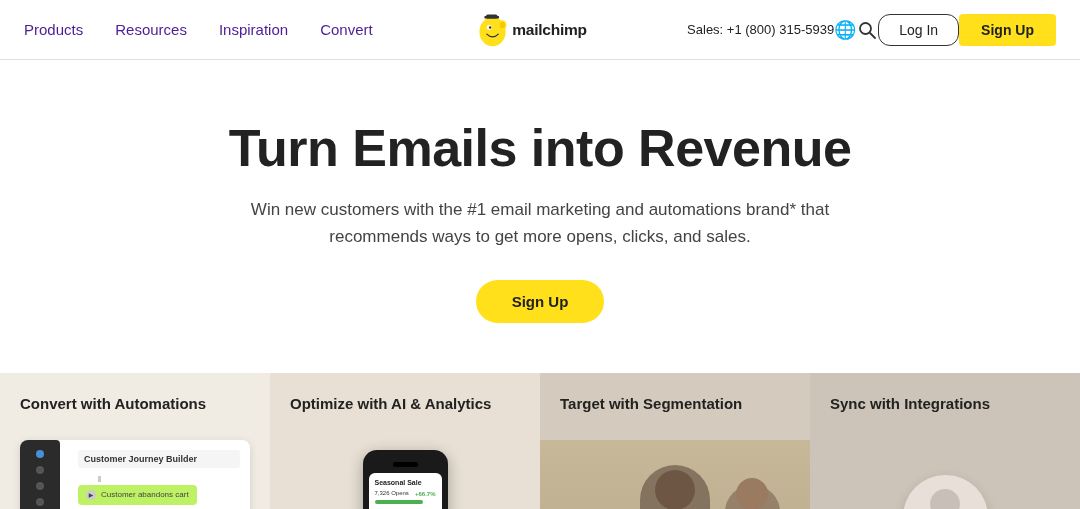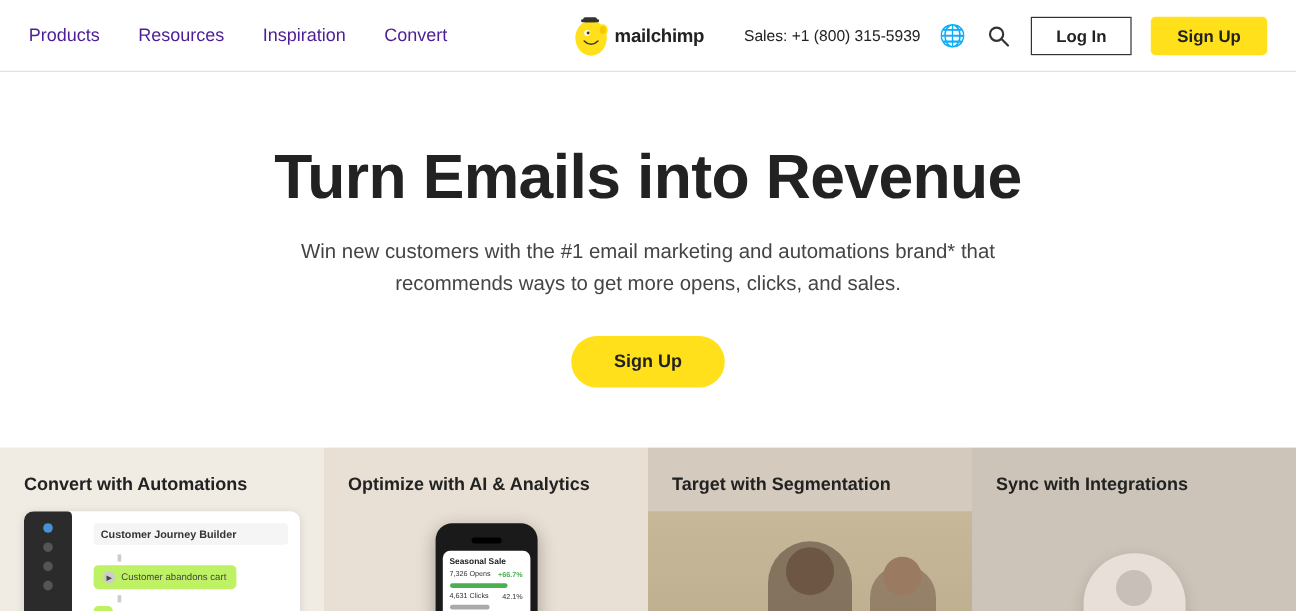--- a/index.html
+++ b/index.html
@@ -38,21 +38,20 @@
       display: flex;
       align-items: flex-start;
       gap: 8px;
     }
     .mailchimp-logo svg {
       height: 36px;
     }
     .nav-right {
       display: flex;
       align-items: center;
-      gap: 16px;
     }
     .sales-text {
       font-size: 13px;
       color: #222;
       font-weight: 500;
     }
     .globe-icon, .search-icon {
       width: 22px;
       height: 22px;
       display: flex;
@@ -60,23 +59,23 @@
       justify-content: center;
       cursor: pointer;
       color: #333;
       font-size: 18px;
     }
     .btn-login {
       border: 1.5px solid #333;
       background: #fff;
       color: #222;
       font-size: 14px;
-      font-weight: 700;
+      font-weight: 400;
       padding: 7px 20px;
-      border-radius: 0;
+      border-radius: 12px;
       cursor: pointer;
     }
     .btn-signup {
       background: #ffe01b;
       color: #222;
       font-size: 14px;
       font-weight: 700;
       padding: 8px 22px;
       border-radius: 4px;
       border: none;
@@ -128,21 +127,21 @@
       min-height: 215px;
       background: #f0ebe3;
     }
     .feature-card:nth-child(2) { background: #e8e0d4; }
     .feature-card:nth-child(3) { background: #ddd5ca; }
     .feature-card:nth-child(4) { background: #d8d0c4; }
     .feature-title {
       font-size: 15px;
       font-weight: 700;
       color: #222;
-      padding: 22px 20px 12px;
+      padding: 22px 20px 26px;
       line-height: 1.25;
     }
 
     
     .card-mockup-1 {
       margin: 0 10px;
       background: #fff;
       border-radius: 8px 8px 0 0;
       padding: 10px;
       box-shadow: 0 2px 8px rgba(0,0,0,0.12);

